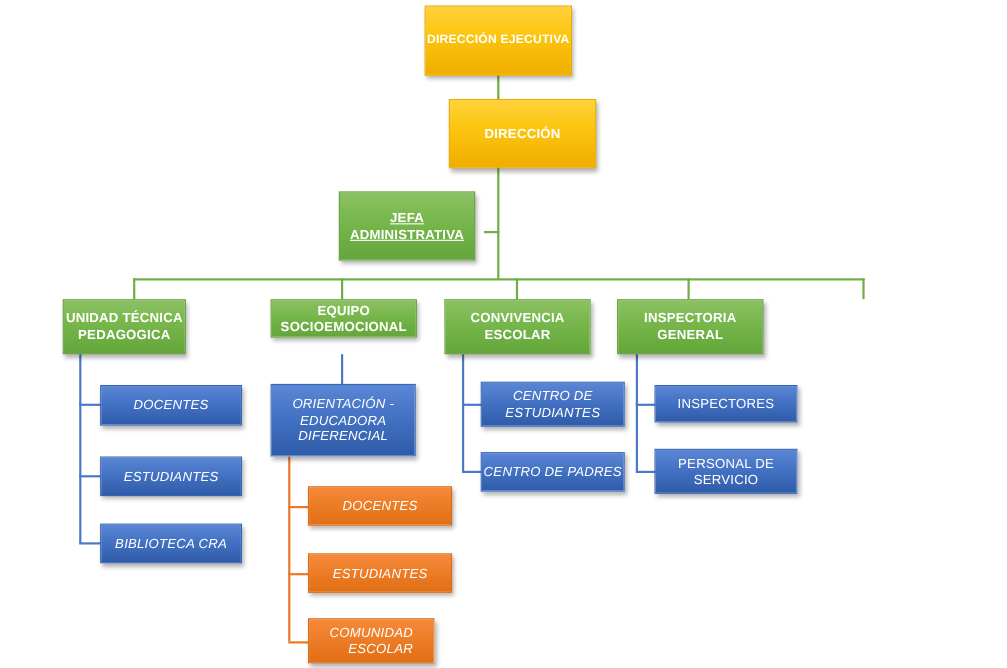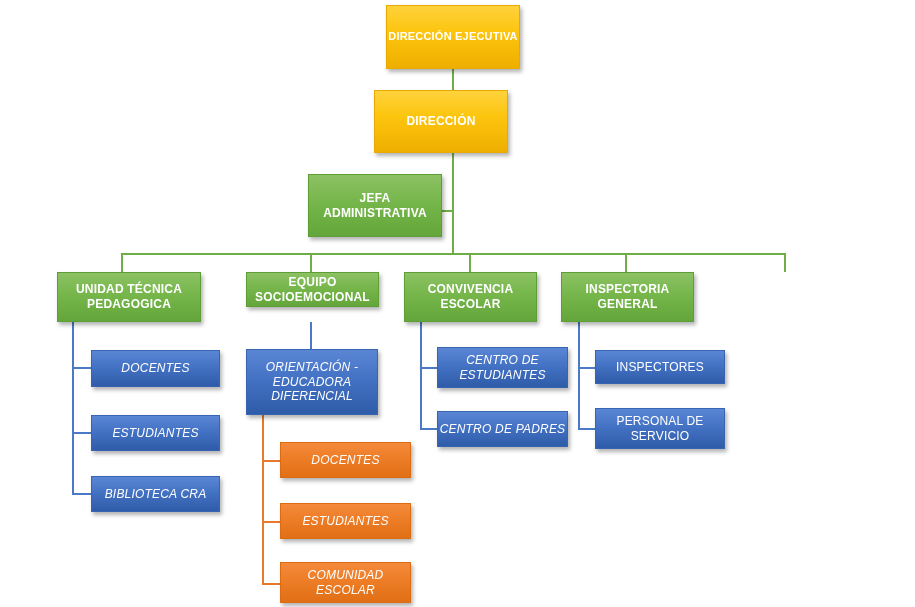--- a/index.html
+++ b/index.html
@@ -101,26 +101,26 @@
   <div class="line lv l-blue" style="left:420px;top:322px;height:107px;"></div>
   <div class="line lh l-blue" style="left:420px;top:367px;width:18px;"></div>
   <div class="line lh l-blue" style="left:420px;top:428px;width:18px;"></div>
 
   <div class="line lv l-blue" style="left:578px;top:322px;height:107px;"></div>
   <div class="line lh l-blue" style="left:578px;top:367px;width:18px;"></div>
   <div class="line lh l-blue" style="left:578px;top:428px;width:18px;"></div>
 
   <div class="node n-yellow" style="left:386px;top:5px;width:134px;height:64px;font-size:11px;">DIRECCIÓN EJECUTIVA</div>
 
-  <div class="node n-yellow" style="left:374px;top:90px;width:134px;height:63px;font-size:12px;">DIRECCIÓN</div>
+  <div class="node n-yellow" style="left:408px;top:90px;width:134px;height:63px;font-size:12px;">DIRECCIÓN</div>
 
-  <div class="node n-green" style="left:308px;top:174px;width:134px;height:63px;font-size:12px;">JEFA
+  <div class="node n-green" style="left:308px;top:174px;width:124px;height:63px;font-size:12px;text-decoration:underline;">JEFA
 ADMINISTRATIVA</div>
 
-  <div class="node n-green" style="left:57px;top:272px;width:144px;height:50px;font-size:12px;">UNIDAD TÉCNICA
+  <div class="node n-green" style="left:57px;top:272px;width:112px;height:50px;font-size:12px;">UNIDAD TÉCNICA
 PEDAGOGICA</div>
 
   <div class="node n-green" style="left:246px;top:272px;width:133px;height:35px;font-size:12px;">EQUIPO
 SOCIOEMOCIONAL</div>
 
   <div class="node n-green" style="left:404px;top:272px;width:133px;height:50px;font-size:12px;">CONVIVENCIA
 ESCOLAR</div>
 
   <div class="node n-green" style="left:561px;top:272px;width:133px;height:50px;font-size:12px;">INSPECTORIA
 GENERAL</div>
@@ -133,21 +133,21 @@
   <div class="node n-blue" style="left:246px;top:349px;width:132px;height:66px;font-size:12px;">ORIENTACIÓN -
 EDUCADORA
 DIFERENCIAL</div>
 
   <div class="node n-blue" style="left:91px;top:476px;width:129px;height:36px;font-size:12px;">BIBLIOTECA CRA</div>
 
   <div class="node n-orange" style="left:280px;top:442px;width:131px;height:36px;font-size:12px;">DOCENTES</div>
 
   <div class="node n-orange" style="left:280px;top:503px;width:131px;height:36px;font-size:12px;">ESTUDIANTES</div>
 
-  <div class="node n-orange" style="left:280px;top:562px;width:131px;height:41px;font-size:12px;">COMUNIDAD
+  <div class="node n-orange" style="left:280px;top:562px;width:115px;height:41px;font-size:12px;text-align:right;">COMUNIDAD
 ESCOLAR</div>
 
   <div class="node n-blue" style="left:437px;top:347px;width:131px;height:41px;font-size:12px;">CENTRO DE
 ESTUDIANTES</div>
 
   <div class="node n-blue" style="left:437px;top:411px;width:131px;height:36px;font-size:12px;">CENTRO DE PADRES</div>
 
   <div class="node n-blue-upright" style="left:595px;top:350px;width:130px;height:34px;font-size:12px;">INSPECTORES</div>
 
   <div class="node n-blue-upright" style="left:595px;top:408px;width:130px;height:41px;font-size:12px;">PERSONAL DE

